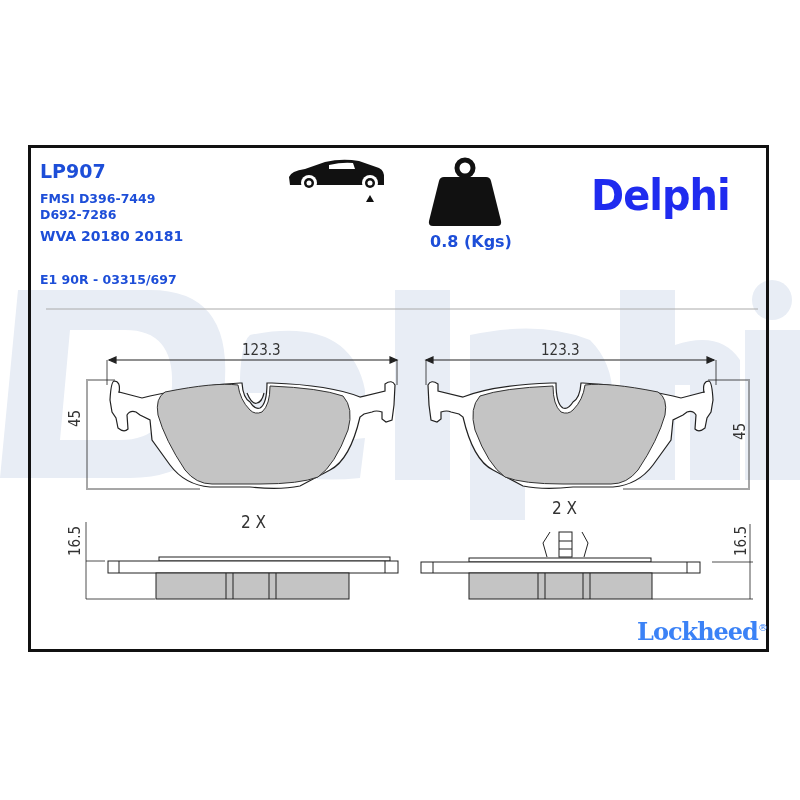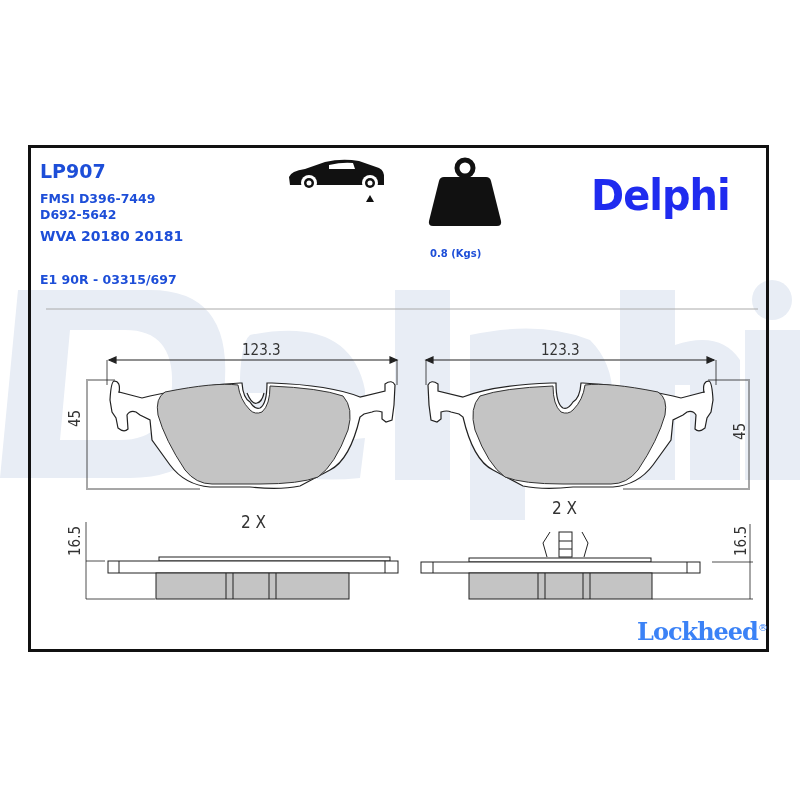--- a/index.html
+++ b/index.html
@@ -5,21 +5,21 @@
   html, body { margin: 0; padding: 0; background: #ffffff; }
   body { width: 800px; height: 800px; position: relative; overflow: hidden; font-family: "DejaVu Sans", sans-serif; }
   .frame { position: absolute; left: 28px; top: 145px; width: 741px; height: 507px; border: 3px solid #111; box-sizing: border-box; background: transparent; }
   .watermark { position: absolute; left: 0; top: 0; width: 800px; height: 800px; pointer-events: none; }
   .txt { position: absolute; color: #1d4ed8; font-weight: bold; white-space: nowrap; }
   .code { left: 40px; top: 160px; font-size: 19px; }
   .fmsi { left: 40px; top: 191px; font-size: 12.5px; }
   .fmsi2 { left: 40px; top: 207px; font-size: 12.5px; }
   .wva { left: 40px; top: 228px; font-size: 14px; }
   .ece { left: 40px; top: 272px; font-size: 12.5px; }
-  .weight-label { left: 430px; top: 248px; font-size: 10px; }
+  .weight-label { left: 430px; top: 232px; font-size: 16px; }
   .brand { position: absolute; left: 591px; top: 171px; font-size: 42px; font-weight: bold; color: #1f2bef; letter-spacing: -1px; font-family: "DejaVu Sans", sans-serif; transform: scaleX(0.95); transform-origin: left top; }
   .brand2 { position: absolute; left: 637px; top: 617px; font-size: 24px; font-weight: bold; color: #3b82f6; font-family: "DejaVu Serif", serif; letter-spacing: -1px; }
   .brand2 sup { font-size: 10px; font-weight: normal; }
   .dim { position: absolute; font-size: 15px; color: #333; font-weight: normal; font-family: "DejaVu Sans Condensed", "DejaVu Sans", sans-serif; white-space: nowrap; }
 </style>
 </head>
 <body>
 
 <svg class="watermark" width="800" height="800" viewBox="0 0 800 800">
   <g fill="#e8edf5">
@@ -36,21 +36,21 @@
 
     <rect x="745" y="330" width="55" height="150"></rect>
     <circle cx="772" cy="300" r="20"></circle>
   </g>
 </svg>
 
 <div class="frame"></div>
 
 <div class="txt code">LP907</div>
 <div class="txt fmsi">FMSI D396-7449</div>
-<div class="txt fmsi2">D692-5642</div>
+<div class="txt fmsi2">D692-7286</div>
 <div class="txt wva">WVA 20180 20181</div>
 <div class="txt ece">E1 90R - 03315/697</div>
 
 <svg style="position:absolute;left:287px;top:155px" width="100" height="50" viewBox="0 0 100 50">
   <path d="M2 22 Q4 16 18 14 L38 7 Q55 3 72 6 L92 13 Q98 16 97 24 L97 30 L3 30 Z" fill="#111"></path>
   <path d="M42 10 Q55 7 66 8 L68 14 L42 14 Z" fill="#fff"></path>
   <circle cx="22" cy="28" r="8" fill="#fff"></circle>
   <circle cx="22" cy="28" r="5" fill="#111"></circle>
   <circle cx="22" cy="28" r="2.5" fill="#fff"></circle>
   <circle cx="83" cy="28" r="8" fill="#fff"></circle>

